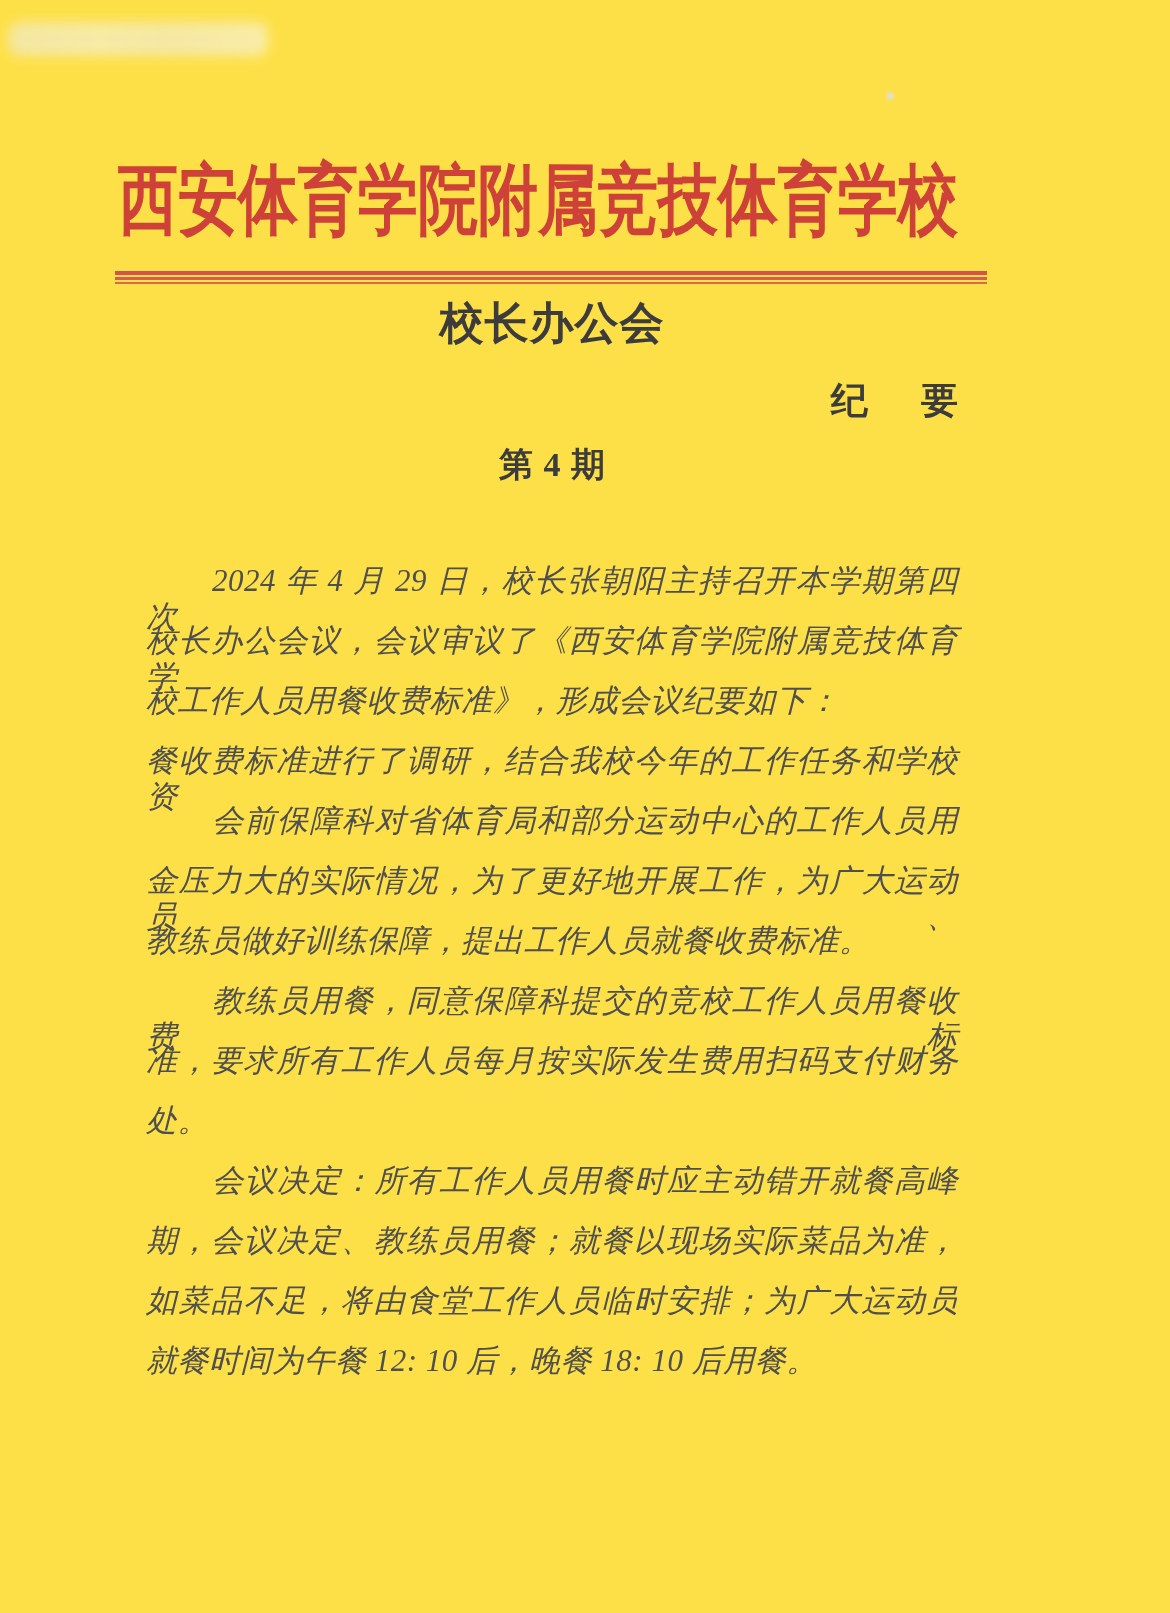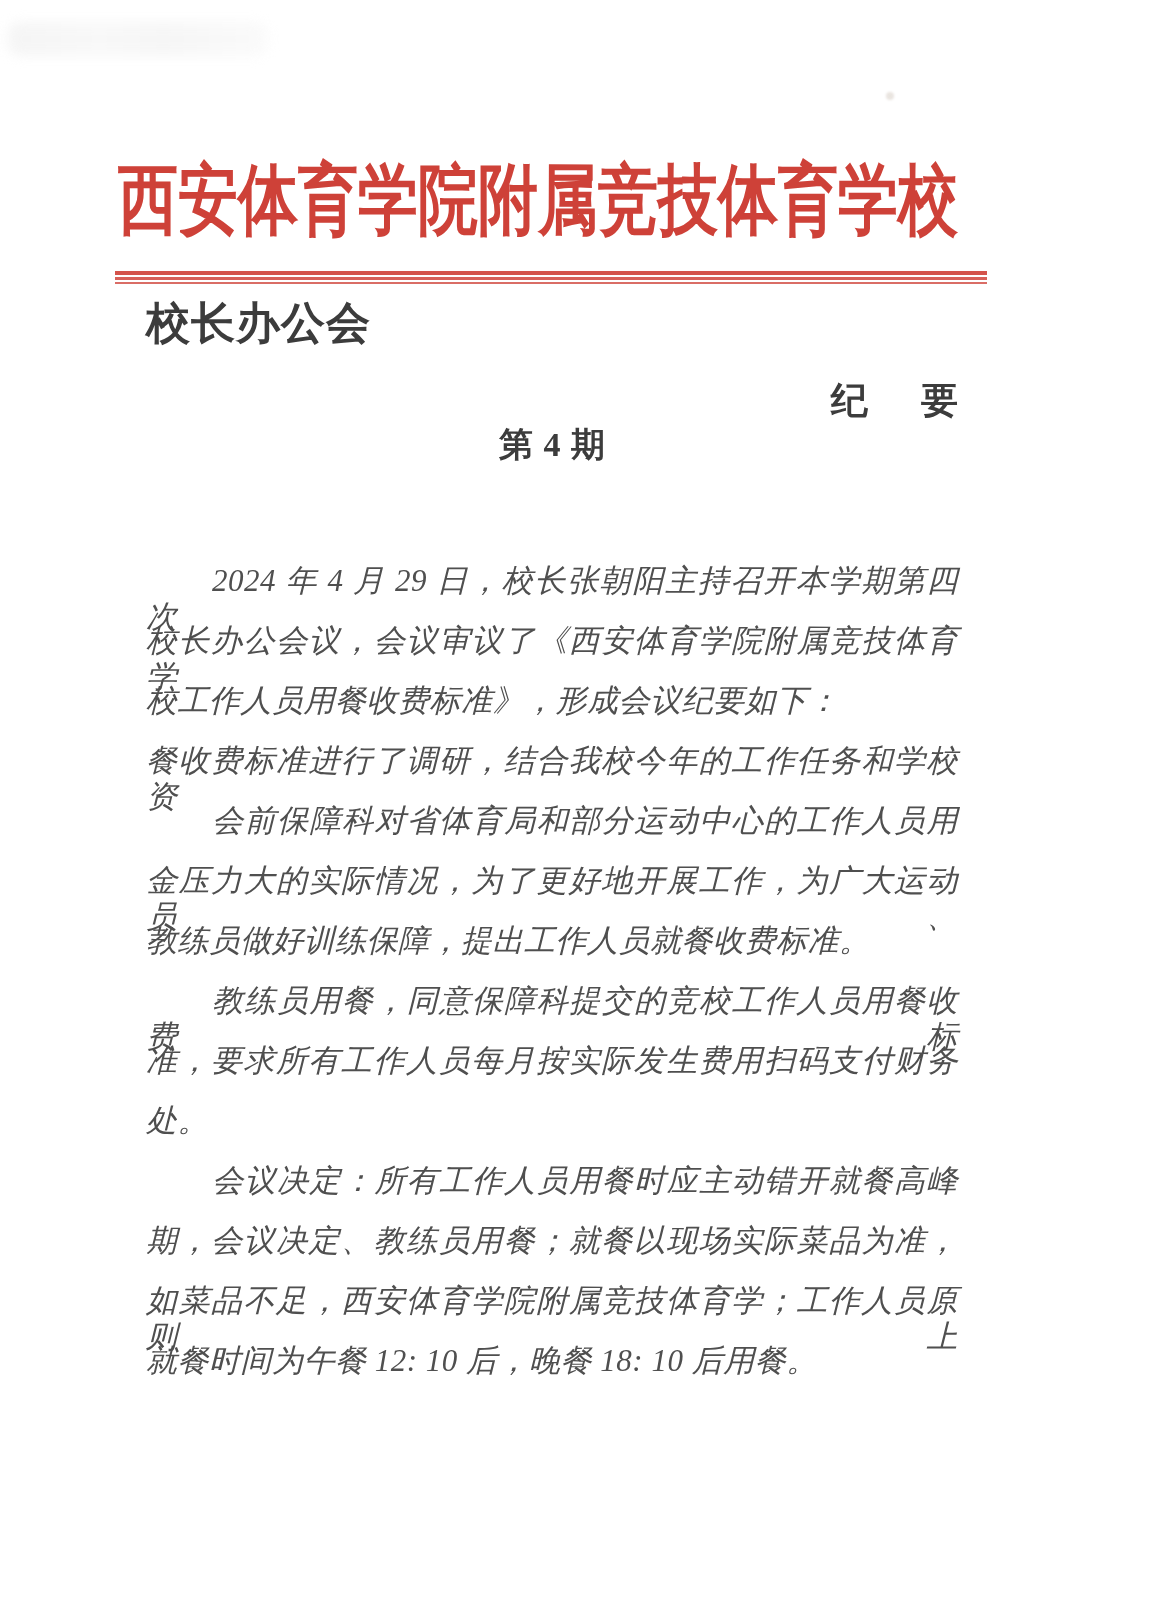--- a/index.html
+++ b/index.html
@@ -6,21 +6,21 @@
     --title-red:#ce4138;
     --rule-red:#d4534b;
     --heading-ink:#3c3c3c;
     --body-ink:#4f4f4f;
   }
   html,body{margin:0;padding:0;background:#e9e9e9;}
   .page{
     position:relative;
     width:1170px;height:1613px;
     margin:0 auto;
-    background:#ffffff;
+    background:#fde047;
     overflow:hidden;
     font-family:"Liberation Serif","DejaVu Serif",serif;
   }
   
   .smudge{
     position:absolute;left:8px;top:22px;width:260px;height:34px;
     background:linear-gradient(90deg,#ededed 0%,#f3f3f3 35%,#efefef 60%,#f7f7f7 100%);
     filter:blur(6px);opacity:.55;border-radius:12px;
   }
   .dot{
@@ -36,34 +36,34 @@
     transform:scaleY(1.28);transform-origin:50% 0;
     white-space:nowrap;
   }
   .red-rule{position:absolute;left:115px;top:271px;width:872px;}
   .red-rule .l1{height:4px;background:var(--rule-red);}
   .red-rule .g {height:2px;background:transparent;}
   .red-rule .l2{height:3px;background:var(--rule-red);opacity:.92;}
   .red-rule .l3{height:2px;background:var(--rule-red);opacity:.85;}
   .meeting-title{
     position:absolute;left:146px;top:300px;width:812px;
-    text-align:left;
+    text-align:center;
     font-size:44px;font-weight:700;line-height:1.1;
     color:var(--heading-ink);
     letter-spacing:1px;
   }
   .minutes-label{
     position:absolute;left:146px;top:382px;width:812px;
     text-align:right;
     font-size:37px;font-weight:700;line-height:1.0;
     color:var(--heading-ink);
     word-spacing:44px;
   }
   .issue-label{
-    position:absolute;left:146px;top:428px;width:812px;
+    position:absolute;left:146px;top:448px;width:812px;
     text-align:center;
     font-size:34px;font-weight:700;line-height:1.0;
     color:var(--heading-ink);
     word-spacing:2px;
   }
   .body-text{
     position:absolute;left:146px;top:563px;width:812px;
     color:var(--body-ink);
     font-size:31px;
   }
@@ -112,17 +112,17 @@
       <div class="bline">校工作人员用餐收费标准》，形成会议纪要如下：</div>
       <div class="bline just">餐收费标准进行了调研，结合我校今年的工作任务和学校资</div>
       <div class="bline indent just">会前保障科对省体育局和部分运动中心的工作人员用</div>
       <div class="bline just">金压力大的实际情况，为了更好地开展工作，为广大运动员、</div>
       <div class="bline">教练员做好训练保障，提出工作人员就餐收费标准。</div>
       <div class="bline indent just">教练员用餐，同意保障科提交的竞校工作人员用餐收费标</div>
       <div class="bline just">准，要求所有工作人员每月按实际发生费用扫码支付财务</div>
       <div class="bline">处。</div>
       <div class="bline indent just">会议决定：所有工作人员用餐时应主动错开就餐高峰</div>
       <div class="bline just">期，会议决定、教练员用餐；就餐以现场实际菜品为准，</div>
-      <div class="bline just">如菜品不足，西安体育学院附属竞技体育学；工作人员原则上</div>
+      <div class="bline just">如菜品不足，将由食堂工作人员临时安排；为广大运动员</div>
       <div class="bline">就餐时间为午餐 12: 10 后，晚餐 18: 10 后用餐。</div>
     </div>
 
 </div>
 
 </body></html>

